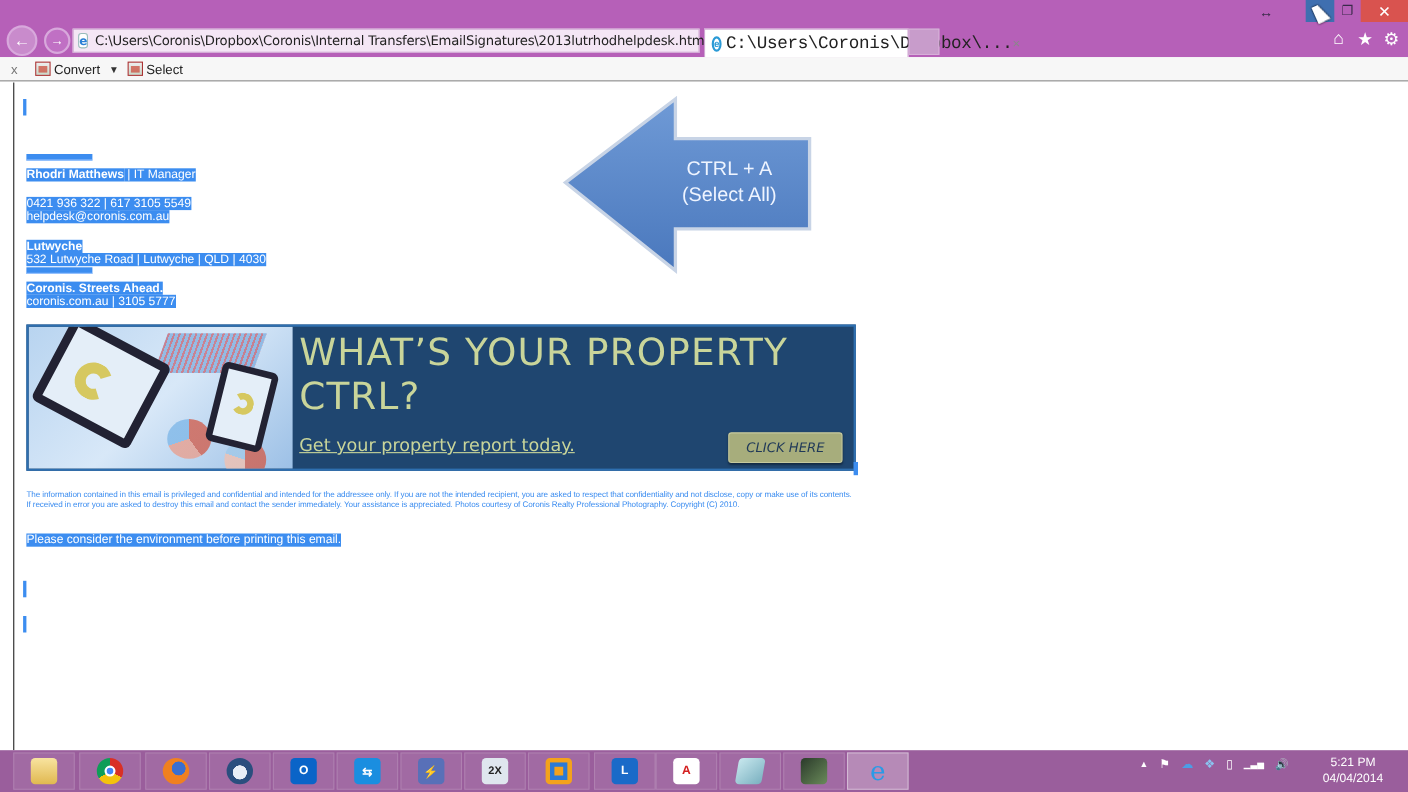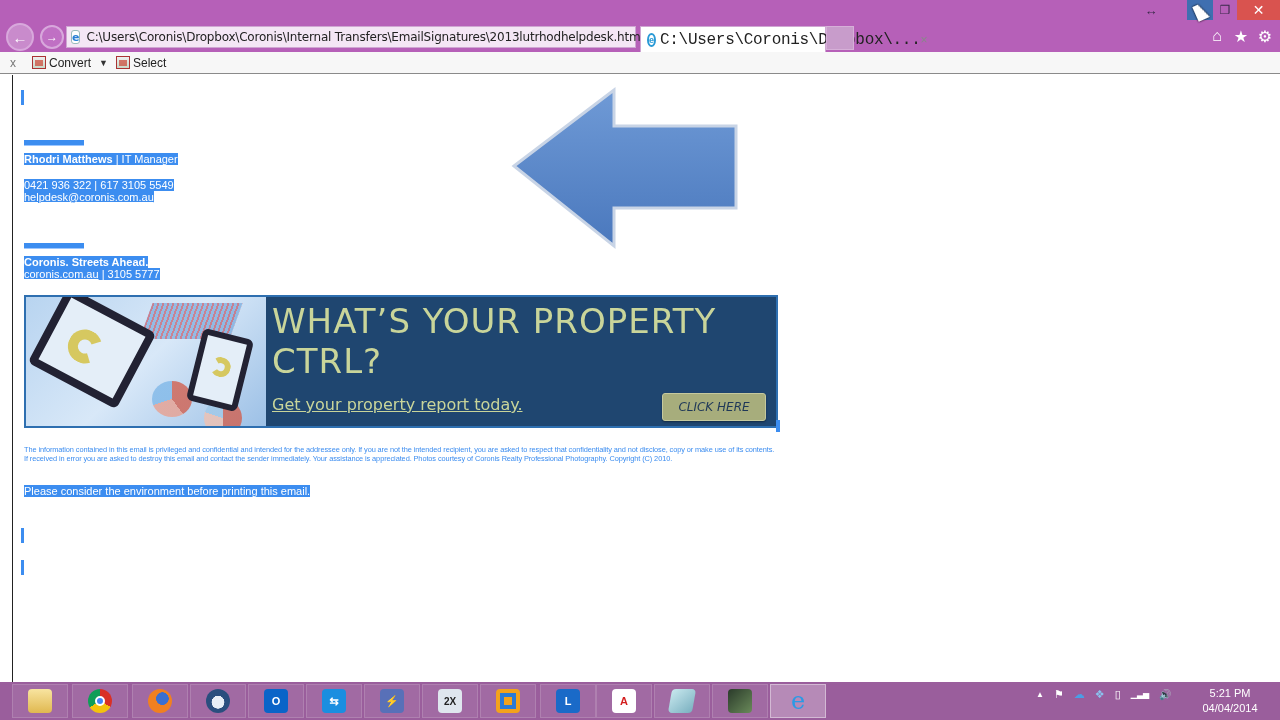--- a/index.html
+++ b/index.html
@@ -39,21 +39,21 @@
   .cmd-ico { width: 14px; height: 13px; border: 1px solid #a33; background: linear-gradient(#eee, #c8d8c8); position: relative; }
   .cmd-ico::after { content: ""; position: absolute; left: 2px; top: 3px; width: 8px; height: 6px; background: #c43; opacity: .7; }
   .cmd-caret { margin-left: 8px; font-size: 9px; color: #333; }
 
   
   .page { position: absolute; left: 0; top: 75px; width: 1280px; height: 607px; background: #fff; border-left: 1px solid #222; margin-left: 12px; }
   .caret-mark { position: absolute; left: 8px; width: 3px; height: 15px; background: #3c8df0; }
   .sel { background: #3c8df0; color: #fff; }
   .sig { position: absolute; left: 11px; font-size: 11px; line-height: 12px; color: #fff; }
   .sig .bold { font-weight: bold; }
-  .sig a { color: #fff; text-decoration: underline; }
+  .sig a { color: #fff; }
   .hr-sel { position: absolute; left: 11px; width: 60px; height: 6px; background: #3c8df0; border-bottom: 1px solid #9cc6ff; }
 
   .banner { position: absolute; left: 11px; top: 220px; width: 754px; height: 133px; background: #1f4670; border: 2px solid #2e6fb0; overflow: hidden; }
   .banner-img { position: absolute; left: 0; top: 0; width: 240px; height: 131px; background: linear-gradient(135deg, #b8d4f0 0%, #d8e8f8 50%, #9cc0e6 100%); overflow: hidden; }
   .tablet { position: absolute; left: 16px; top: 8px; width: 100px; height: 86px; border: 8px solid #223; border-radius: 6px; background: #e4eef8; transform: rotate(28deg); }
   .tablet-c { position: absolute; left: 18px; top: 20px; width: 34px; height: 34px; border-radius: 50%; border: 10px solid #d6c860; border-right-color: transparent; }
   .phone { position: absolute; left: 168px; top: 36px; width: 52px; height: 74px; border: 6px solid #223; border-radius: 6px; background: #e4eef8; transform: rotate(14deg); }
   .phone-c { position: absolute; left: 10px; top: 18px; width: 20px; height: 20px; border-radius: 50%; border: 6px solid #d6c860; border-left-color: transparent; }
   .bars { position: absolute; left: 120px; top: 6px; width: 90px; height: 36px; background: repeating-linear-gradient(90deg, #c04050 0 2px, #6aa0d8 2px 5px); opacity: .6; transform: skewX(-20deg); }
   .pie1 { position: absolute; left: 126px; top: 84px; width: 40px; height: 36px; border-radius: 50%; background: conic-gradient(#d06050 0 40%, #e8a090 40% 70%, #80b8e8 70%); opacity: .8; }
@@ -140,20 +140,24 @@
     <div class="hr-sel" style="top:65px"></div>
     <div class="sig" style="top:78px">
       <span class="sel bold">Rhodri Matthews</span><span class="sel"> | IT Manager</span>
     </div>
 
     <div class="sig" style="top:104px">
       <div><span class="sel">0421 936 322 | 617 3105 5549</span></div>
       <div><a class="sel">helpdesk@coronis.com.au</a></div>
     </div>
 
+    <div class="sig" style="top:143px">
+      <div><span class="sel bold">Lutwyche</span></div>
+      <div><span class="sel">532 Lutwyche Road | Lutwyche | QLD | 4030</span></div>
+    </div>
     <div class="hr-sel" style="top:168px"></div>
 
     <div class="sig" style="top:181px">
       <div><span class="sel bold">Coronis. Streets Ahead.</span></div>
       <div class="sel" style="display:inline-block"><a>coronis.com.au</a><span> | 3105 5777</span></div>
     </div>
 
     <div class="banner">
       <div class="banner-img">
         <div class="bars"></div>
@@ -187,20 +191,24 @@
   <div class="callout">
     <svg width="232" height="166" viewBox="0 0 232 166">
       <defs>
         <linearGradient id="ag" x1="0" y1="0" x2="0" y2="1">
           <stop offset="0" stop-color="#6f9ad6"></stop>
           <stop offset="1" stop-color="#4a78bd"></stop>
         </linearGradient>
       </defs>
       <polygon points="4,80 104,4 104,40 226,40 226,122 104,122 104,160" fill="url(#ag)" stroke="#c8d4e6" stroke-width="3"></polygon>
     </svg>
+    <div class="callout-text">
+      <div>CTRL + A</div>
+      <div>(Select All)</div>
+    </div>
   </div>
 
   <div class="cursor"></div>
 
   <div class="taskbar">
     <div class="tb-app" style="left:12px">
       <div class="tb-ico" style="background:linear-gradient(#f8e4a0,#e0b850);"></div>
     </div>
     <div class="tb-app" style="left:72px">
       <div class="tb-ico" style="border-radius:50%;background:conic-gradient(#d93025 0 33%,#f4c20d 33% 66%,#0f9d58 66%);box-shadow:inset 0 0 0 7px transparent;">

